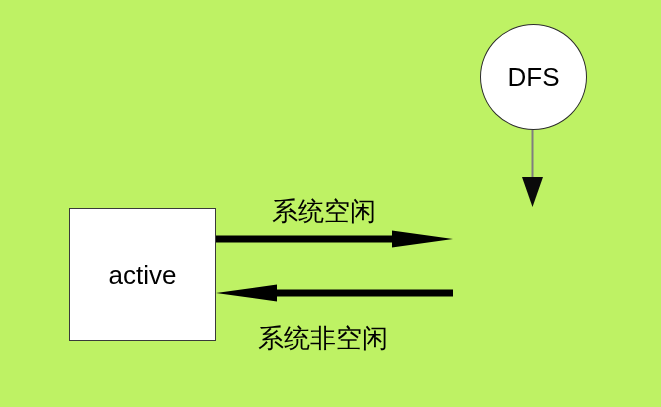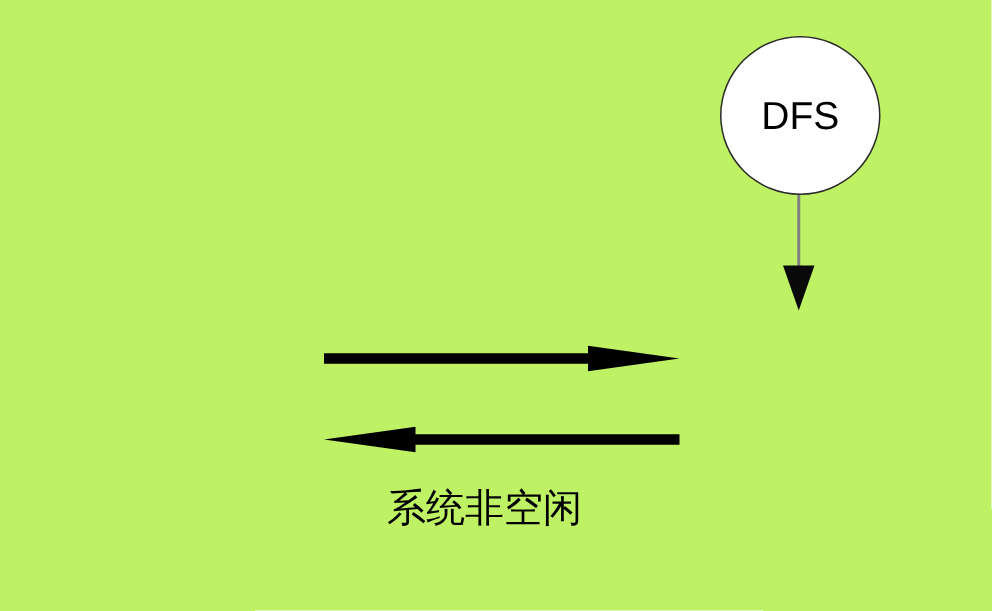--- a/index.html
+++ b/index.html
@@ -93,18 +93,22 @@
     <polygon points="392,230.5 453,239 392,247.5" fill="#000000"></polygon>
 
     <rect x="276" y="289.5" width="177" height="7" fill="#000000"></rect>
     <polygon points="277,284.5 216,293 277,301.5" fill="#000000"></polygon>
   </svg>
 
   <div id="node-dfs" class="node node-circle">
     <span class="node-label">DFS</span>
   </div>
 
+  <div id="node-active" class="node node-rect">
+    <span class="node-label">active</span>
+  </div>
 
 
+  <div id="edge-label-idle" class="edge-label">系统空闲</div>
 
   <div id="edge-label-busy" class="edge-label">系统非空闲</div>
 
 </div>
 
 </body></html>

